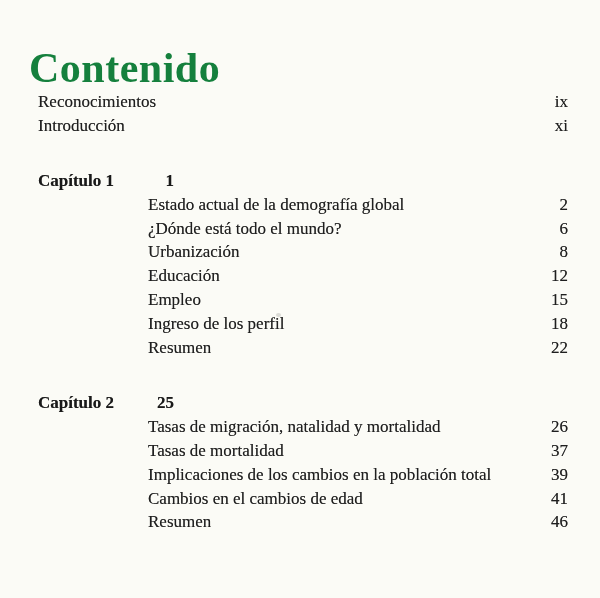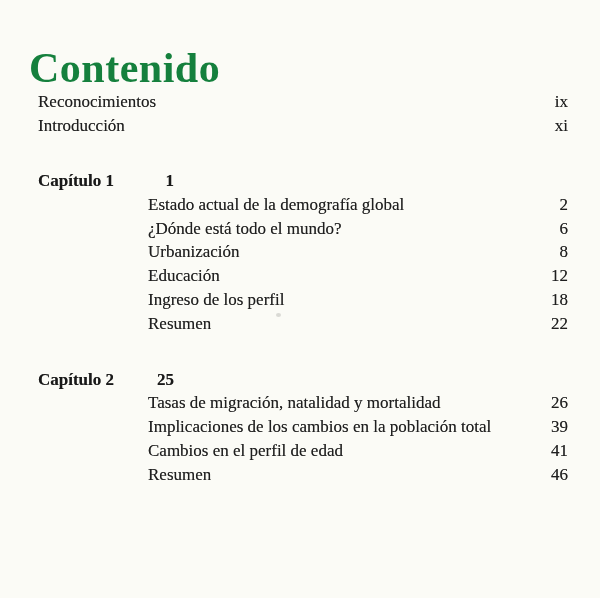--- a/index.html
+++ b/index.html
@@ -86,20 +86,25 @@
             <span class="c2">Urbanización</span>
             <span class="pg">8</span>
           </div>
           <div class="row">
             <span class="c1"></span>
             <span class="c2">Educación</span>
             <span class="pg">12</span>
           </div>
           <div class="row">
             <span class="c1"></span>
+            <span class="c2">Empleo</span>
+            <span class="pg">15</span>
+          </div>
+          <div class="row">
+            <span class="c1"></span>
             <span class="c2">Ingreso de los perfil</span>
             <span class="pg">18</span>
           </div>
           <div class="row">
             <span class="c1"></span>
             <span class="c2">Resumen</span>
             <span class="pg">22</span>
           </div>
         </div>
         <div class="block chapter ch2">
@@ -107,26 +112,31 @@
             <span class="c1">Capítulo 2</span>
             <span class="pg">25</span>
           </div>
           <div class="row">
             <span class="c1"></span>
             <span class="c2">Tasas de migración, natalidad y mortalidad</span>
             <span class="pg">26</span>
           </div>
           <div class="row">
             <span class="c1"></span>
+            <span class="c2">Tasas de mortalidad</span>
+            <span class="pg">37</span>
+          </div>
+          <div class="row">
+            <span class="c1"></span>
             <span class="c2">Implicaciones de los cambios en la población total</span>
             <span class="pg">39</span>
           </div>
           <div class="row">
             <span class="c1"></span>
-            <span class="c2">Cambios en el perfil de edad</span>
+            <span class="c2">Cambios en el cambios de edad</span>
             <span class="pg">41</span>
           </div>
           <div class="row">
             <span class="c1"></span>
             <span class="c2">Resumen</span>
             <span class="pg">46</span>
           </div>
         </div>
       </div>
   </div>

